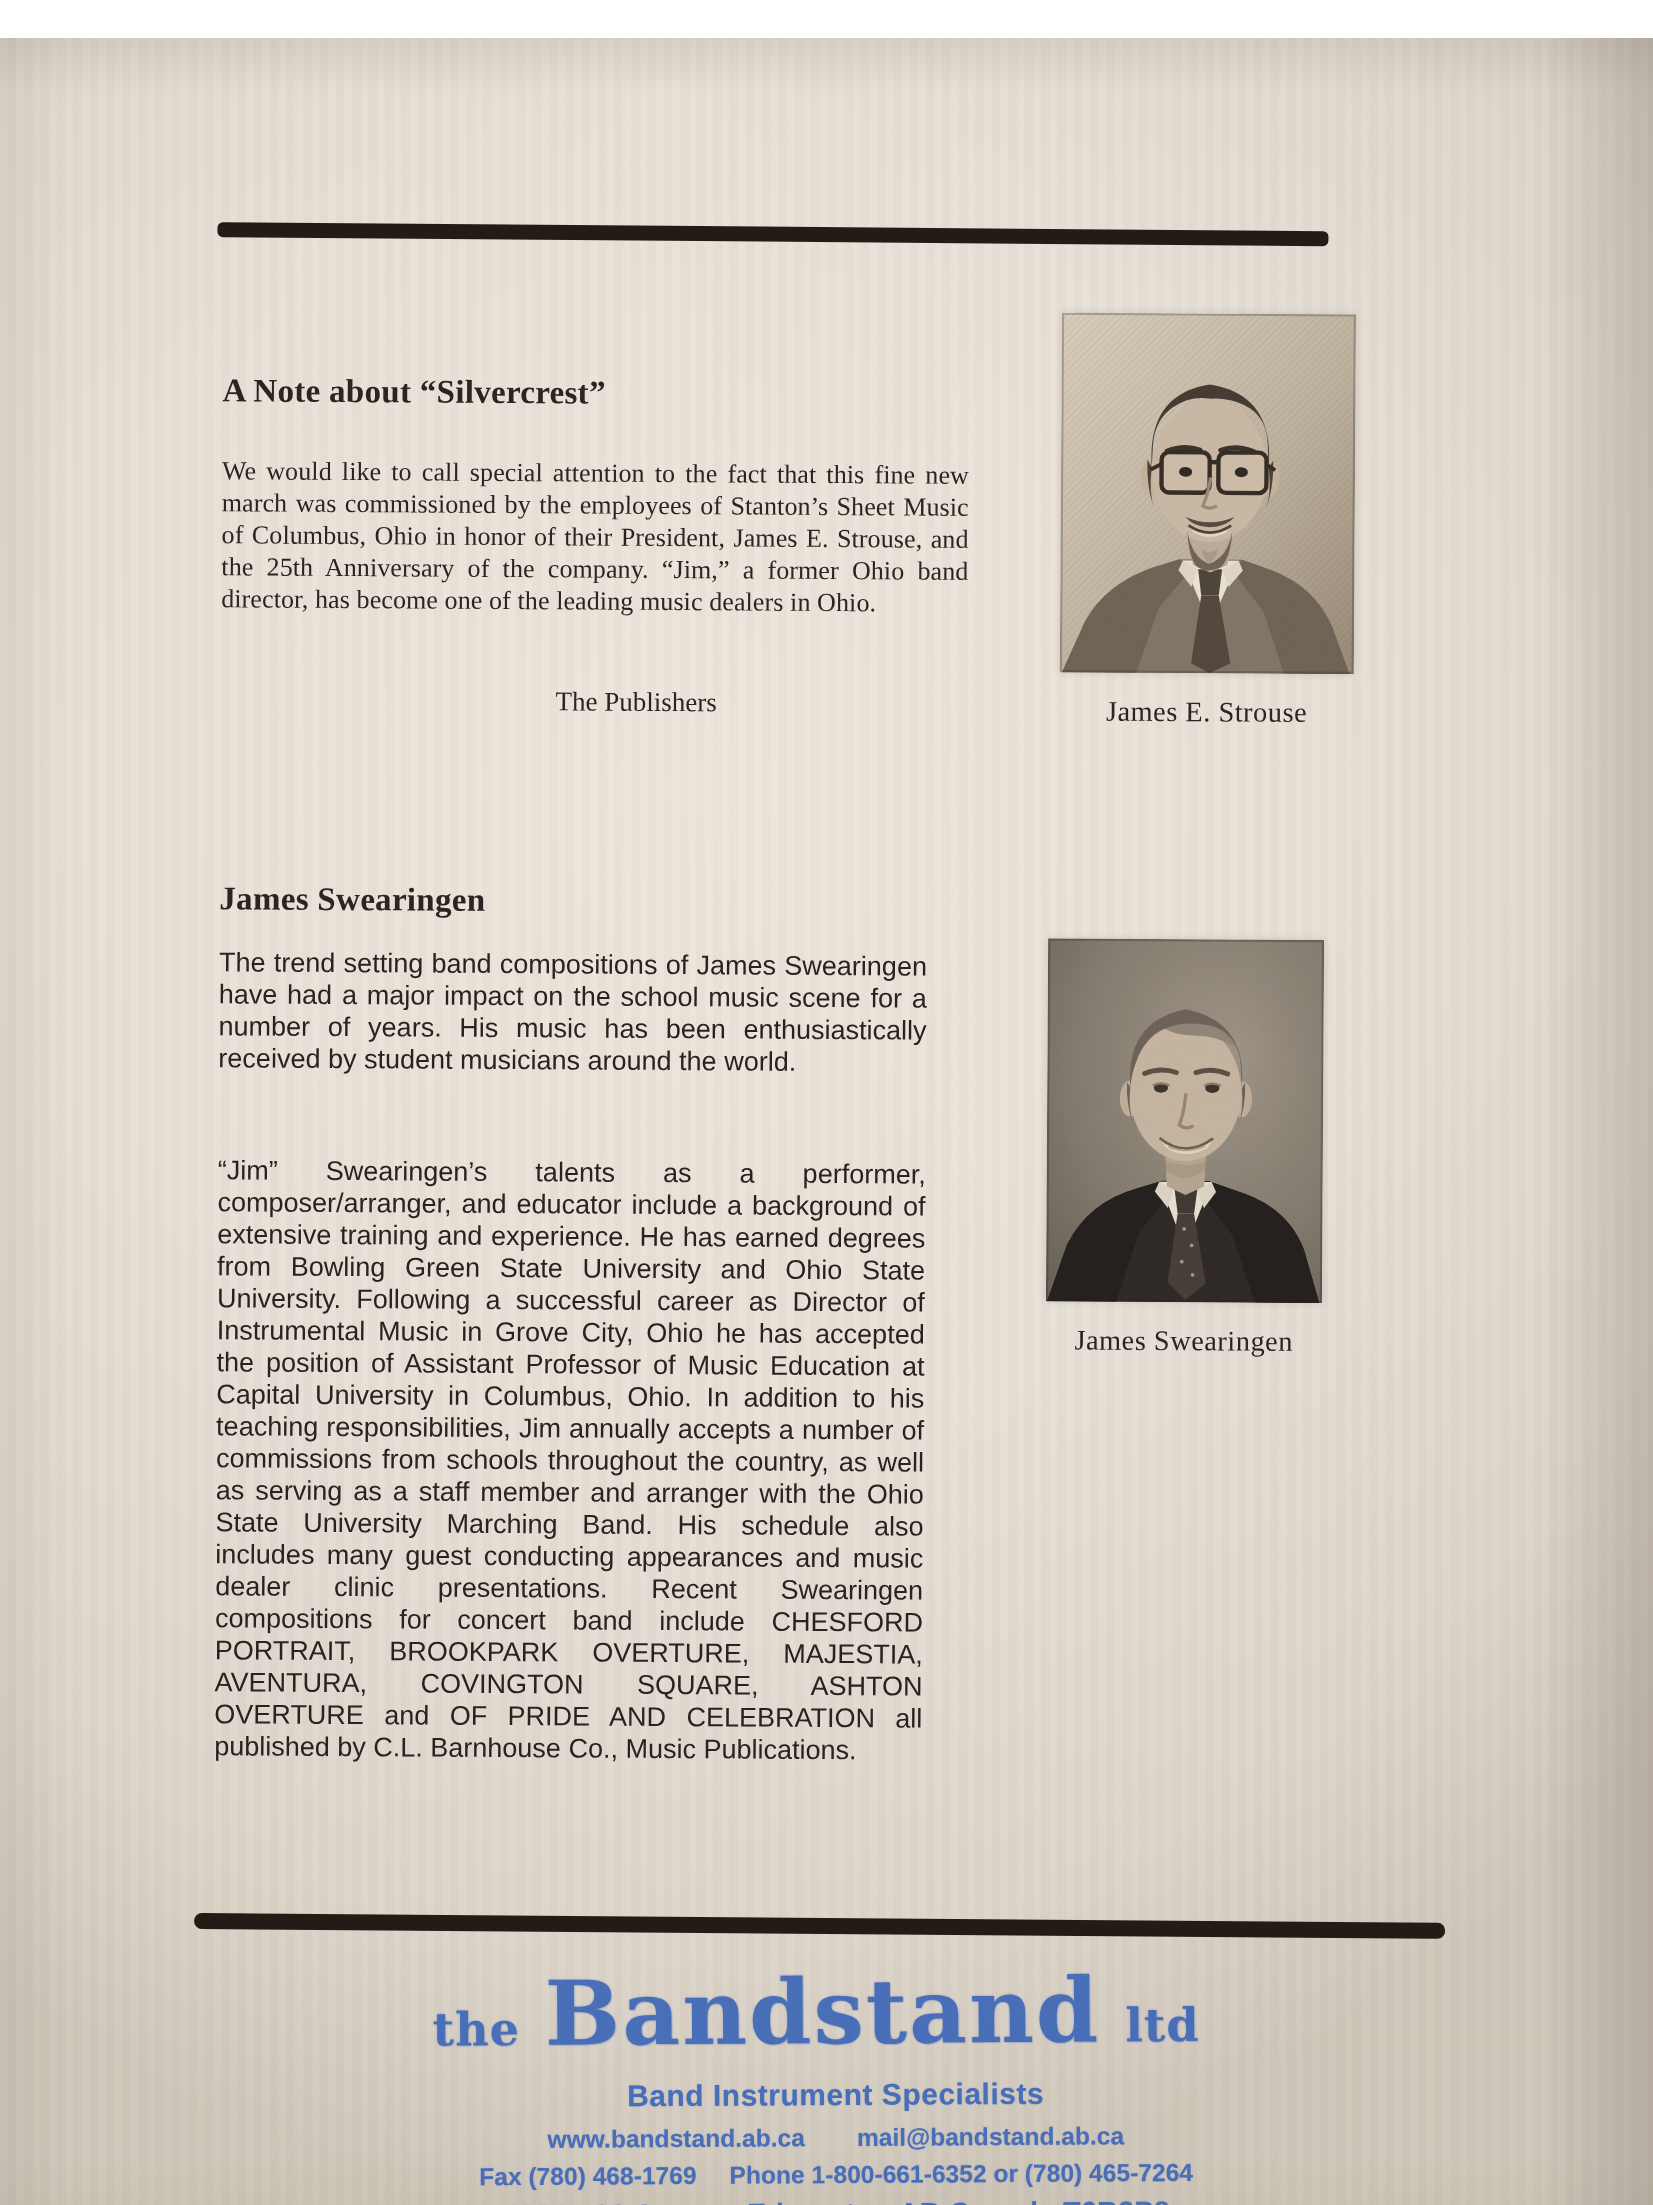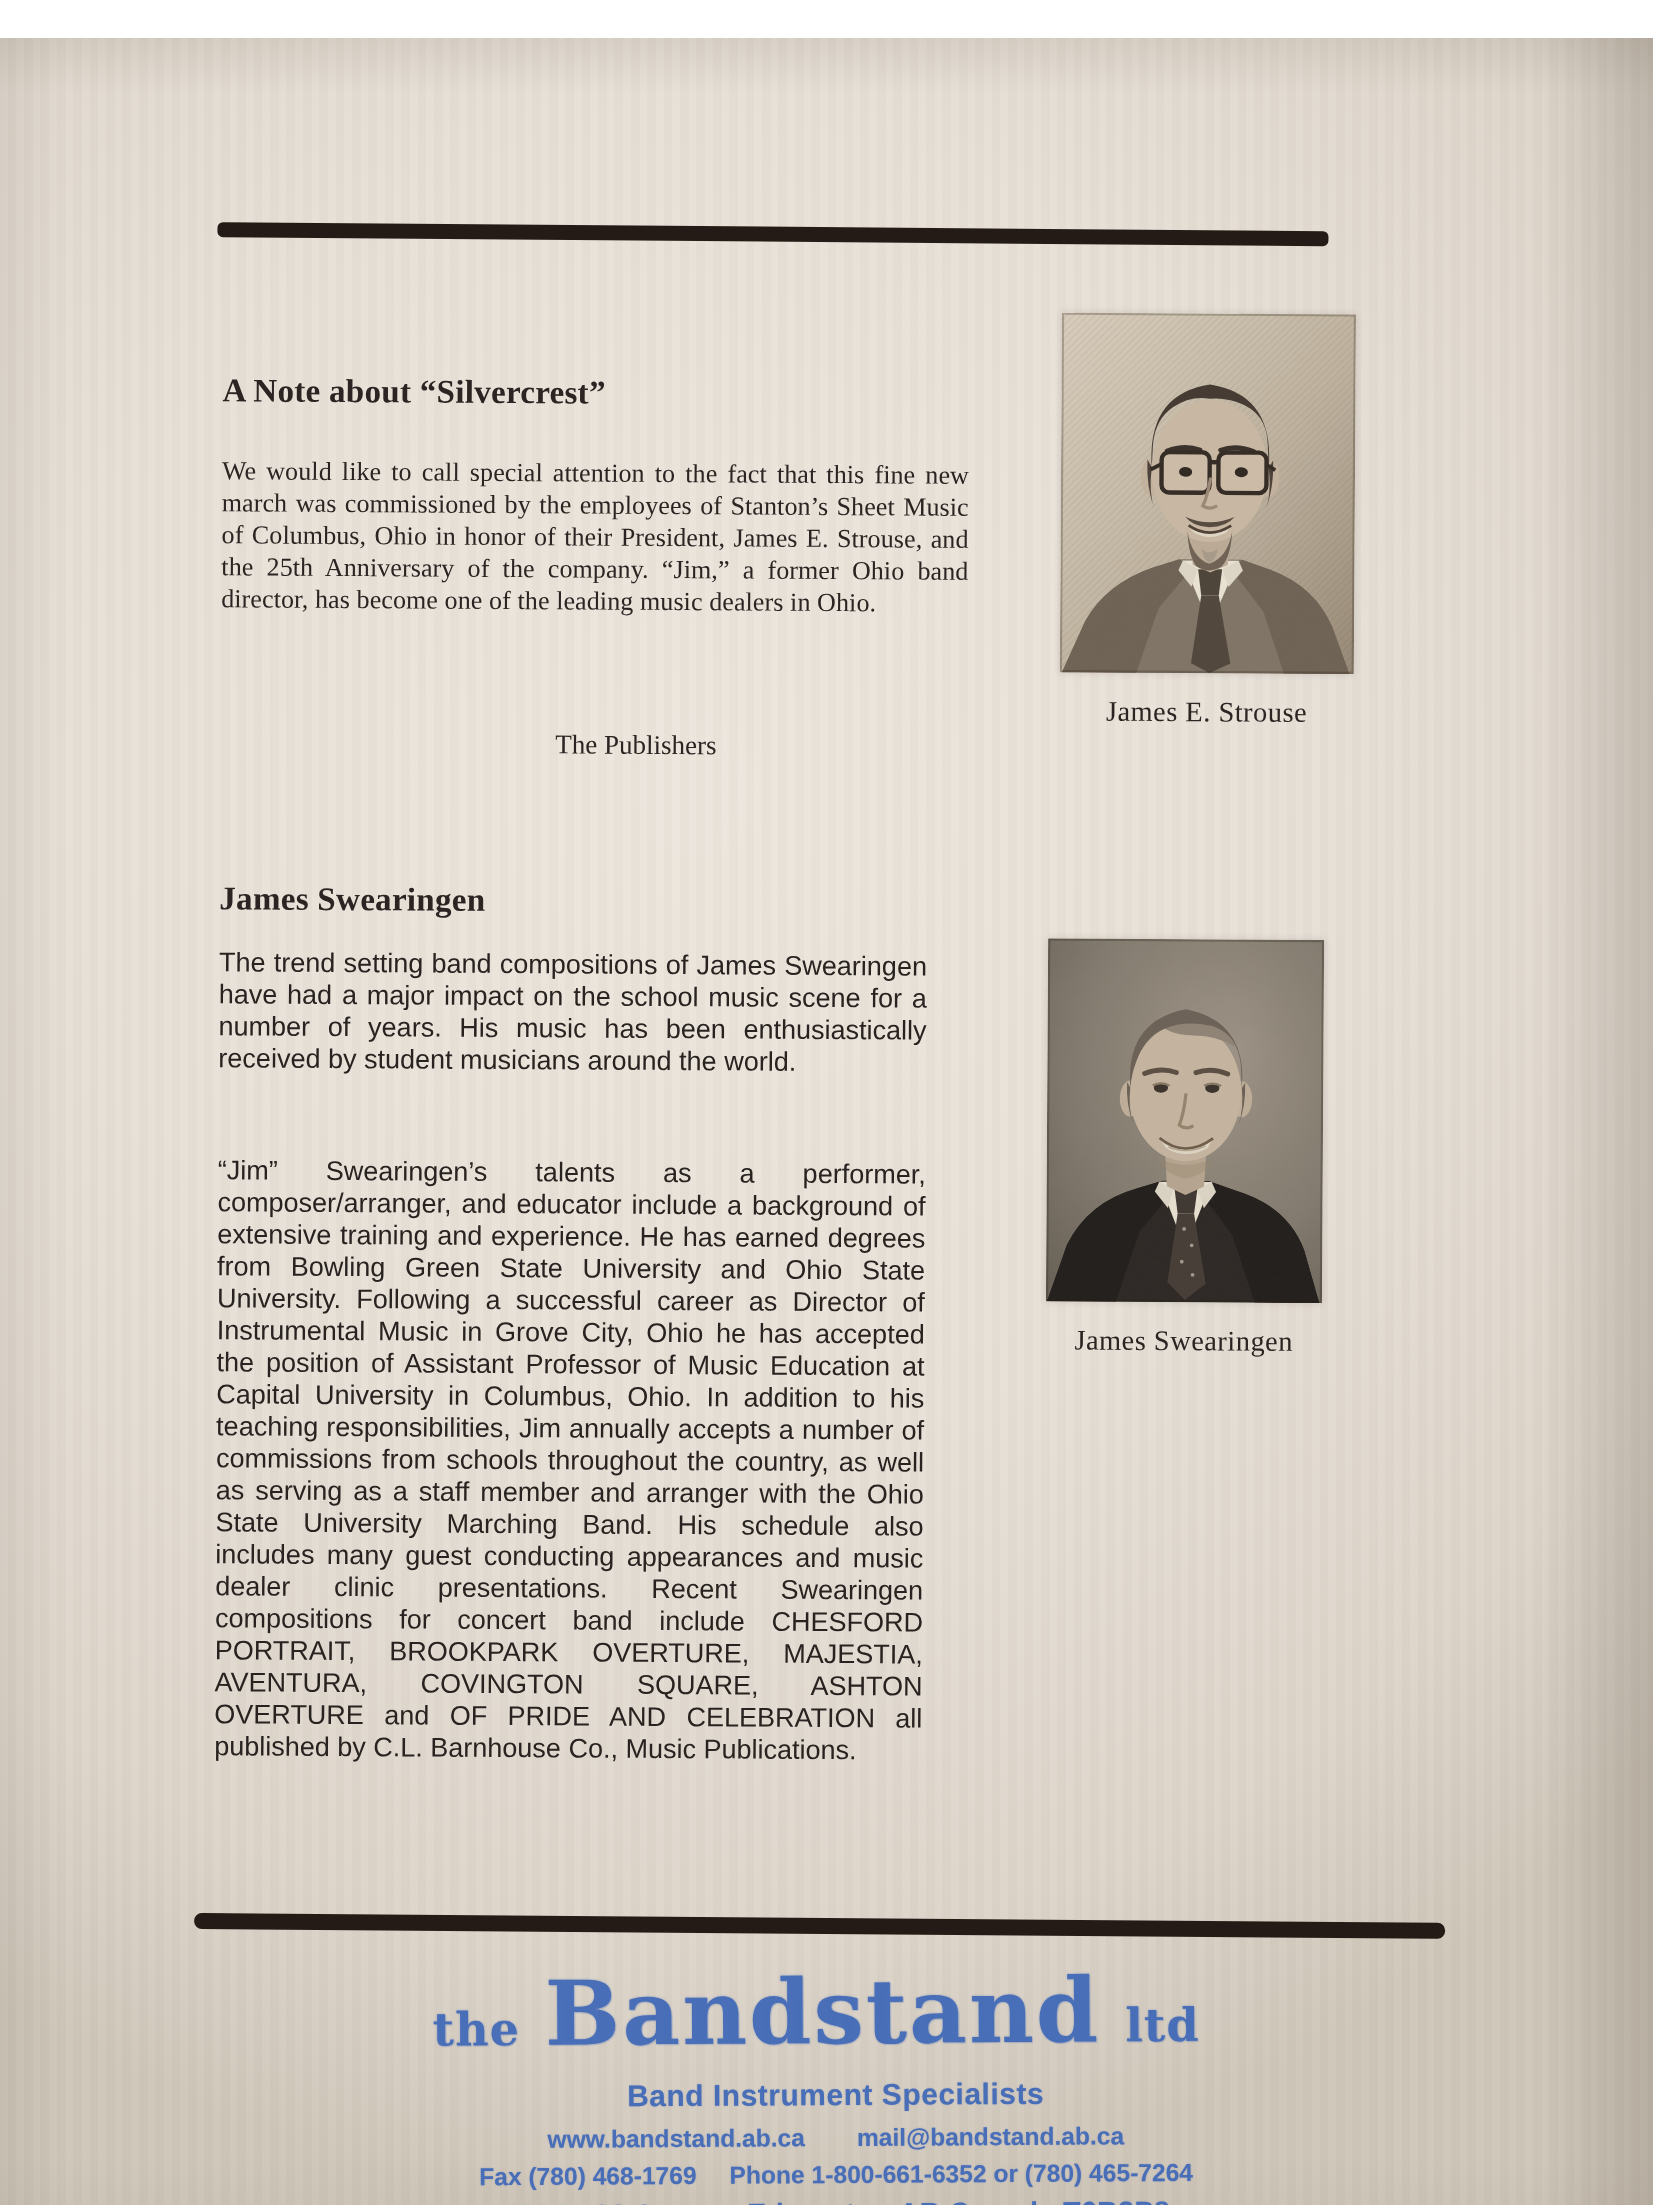--- a/index.html
+++ b/index.html
@@ -44,21 +44,21 @@
   .note-heading{left:219px;top:316px;}
   .sw-heading{left:219px;top:819px;}
 
   .serif-body{
     position:absolute;left:219px;width:747px;
     font-size:26px;line-height:32px;color:var(--ink);
     text-align:justify;letter-spacing:0.1px;
   }
   .note-body{top:395px;}
   .publishers{
-    position:absolute;left:554px;top:693px;
+    position:absolute;left:554px;top:650px;
     font-size:27px;color:var(--ink);white-space:nowrap;
   }
 
   .sans-body{
     position:absolute;left:219px;width:708px;
     font-family:"Liberation Sans", sans-serif;
     font-size:27px;line-height:32px;color:#282320;
     text-align:justify;
   }
   .bio-1{top:885px;}

